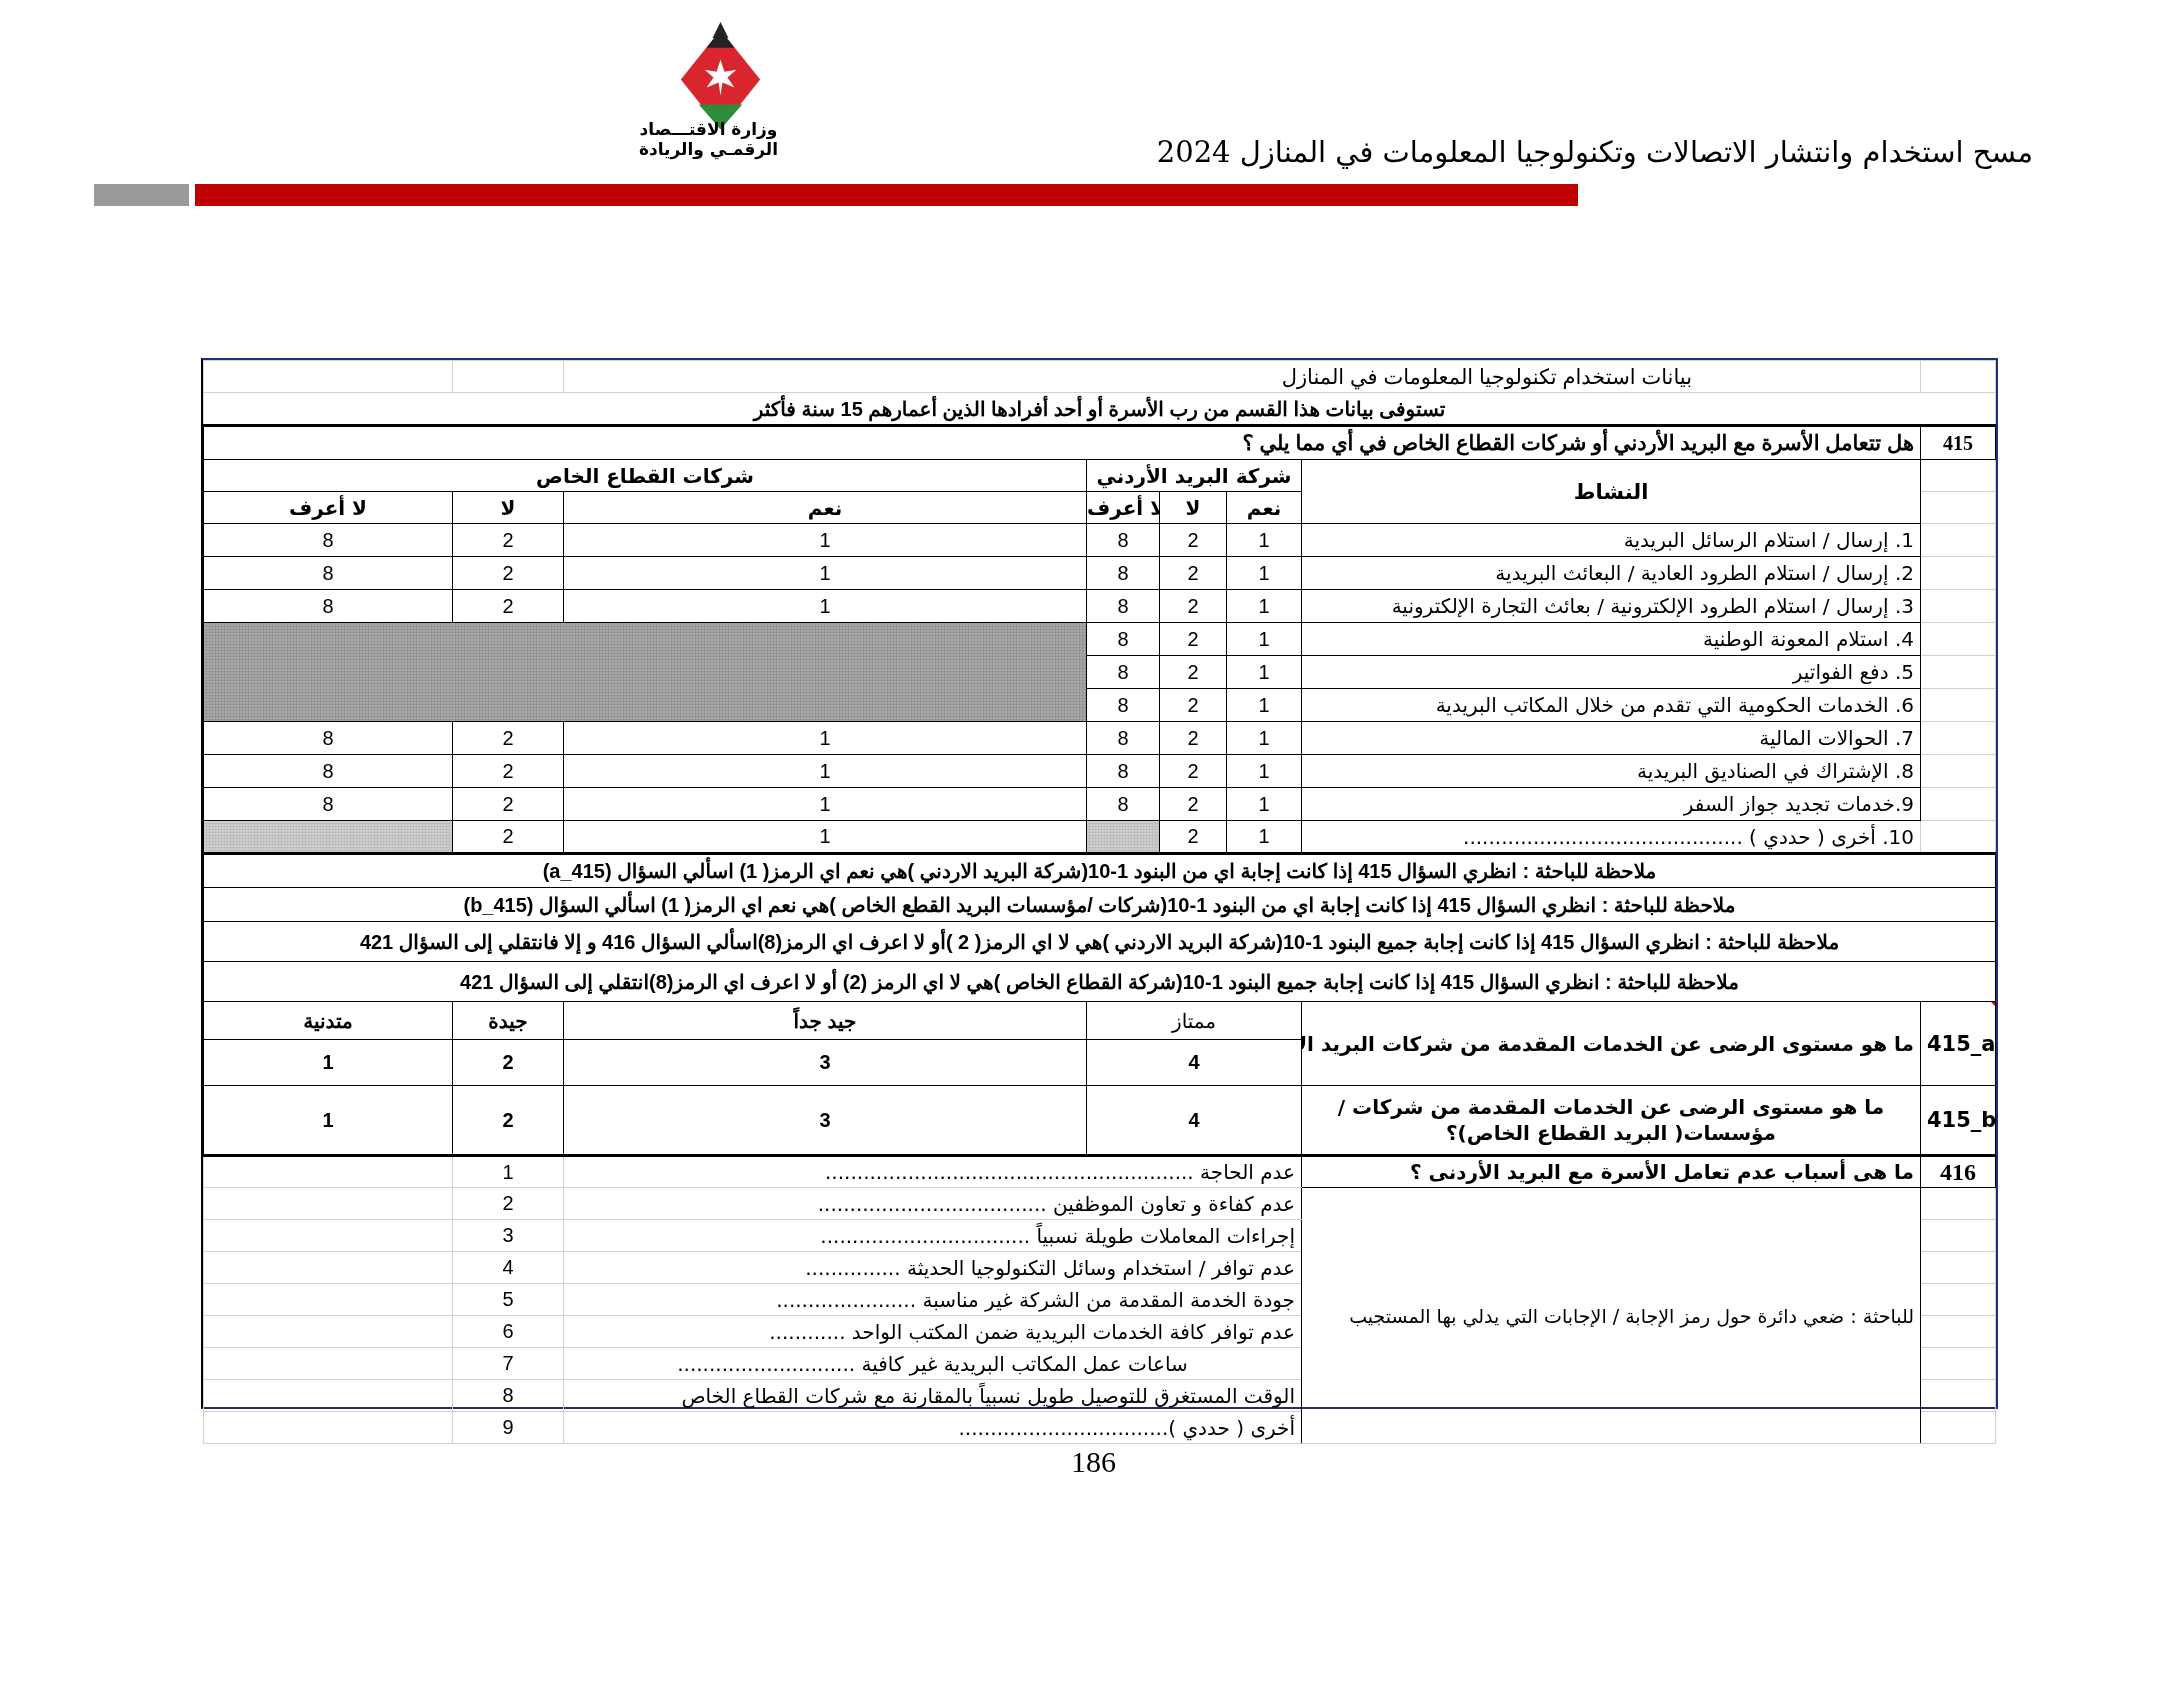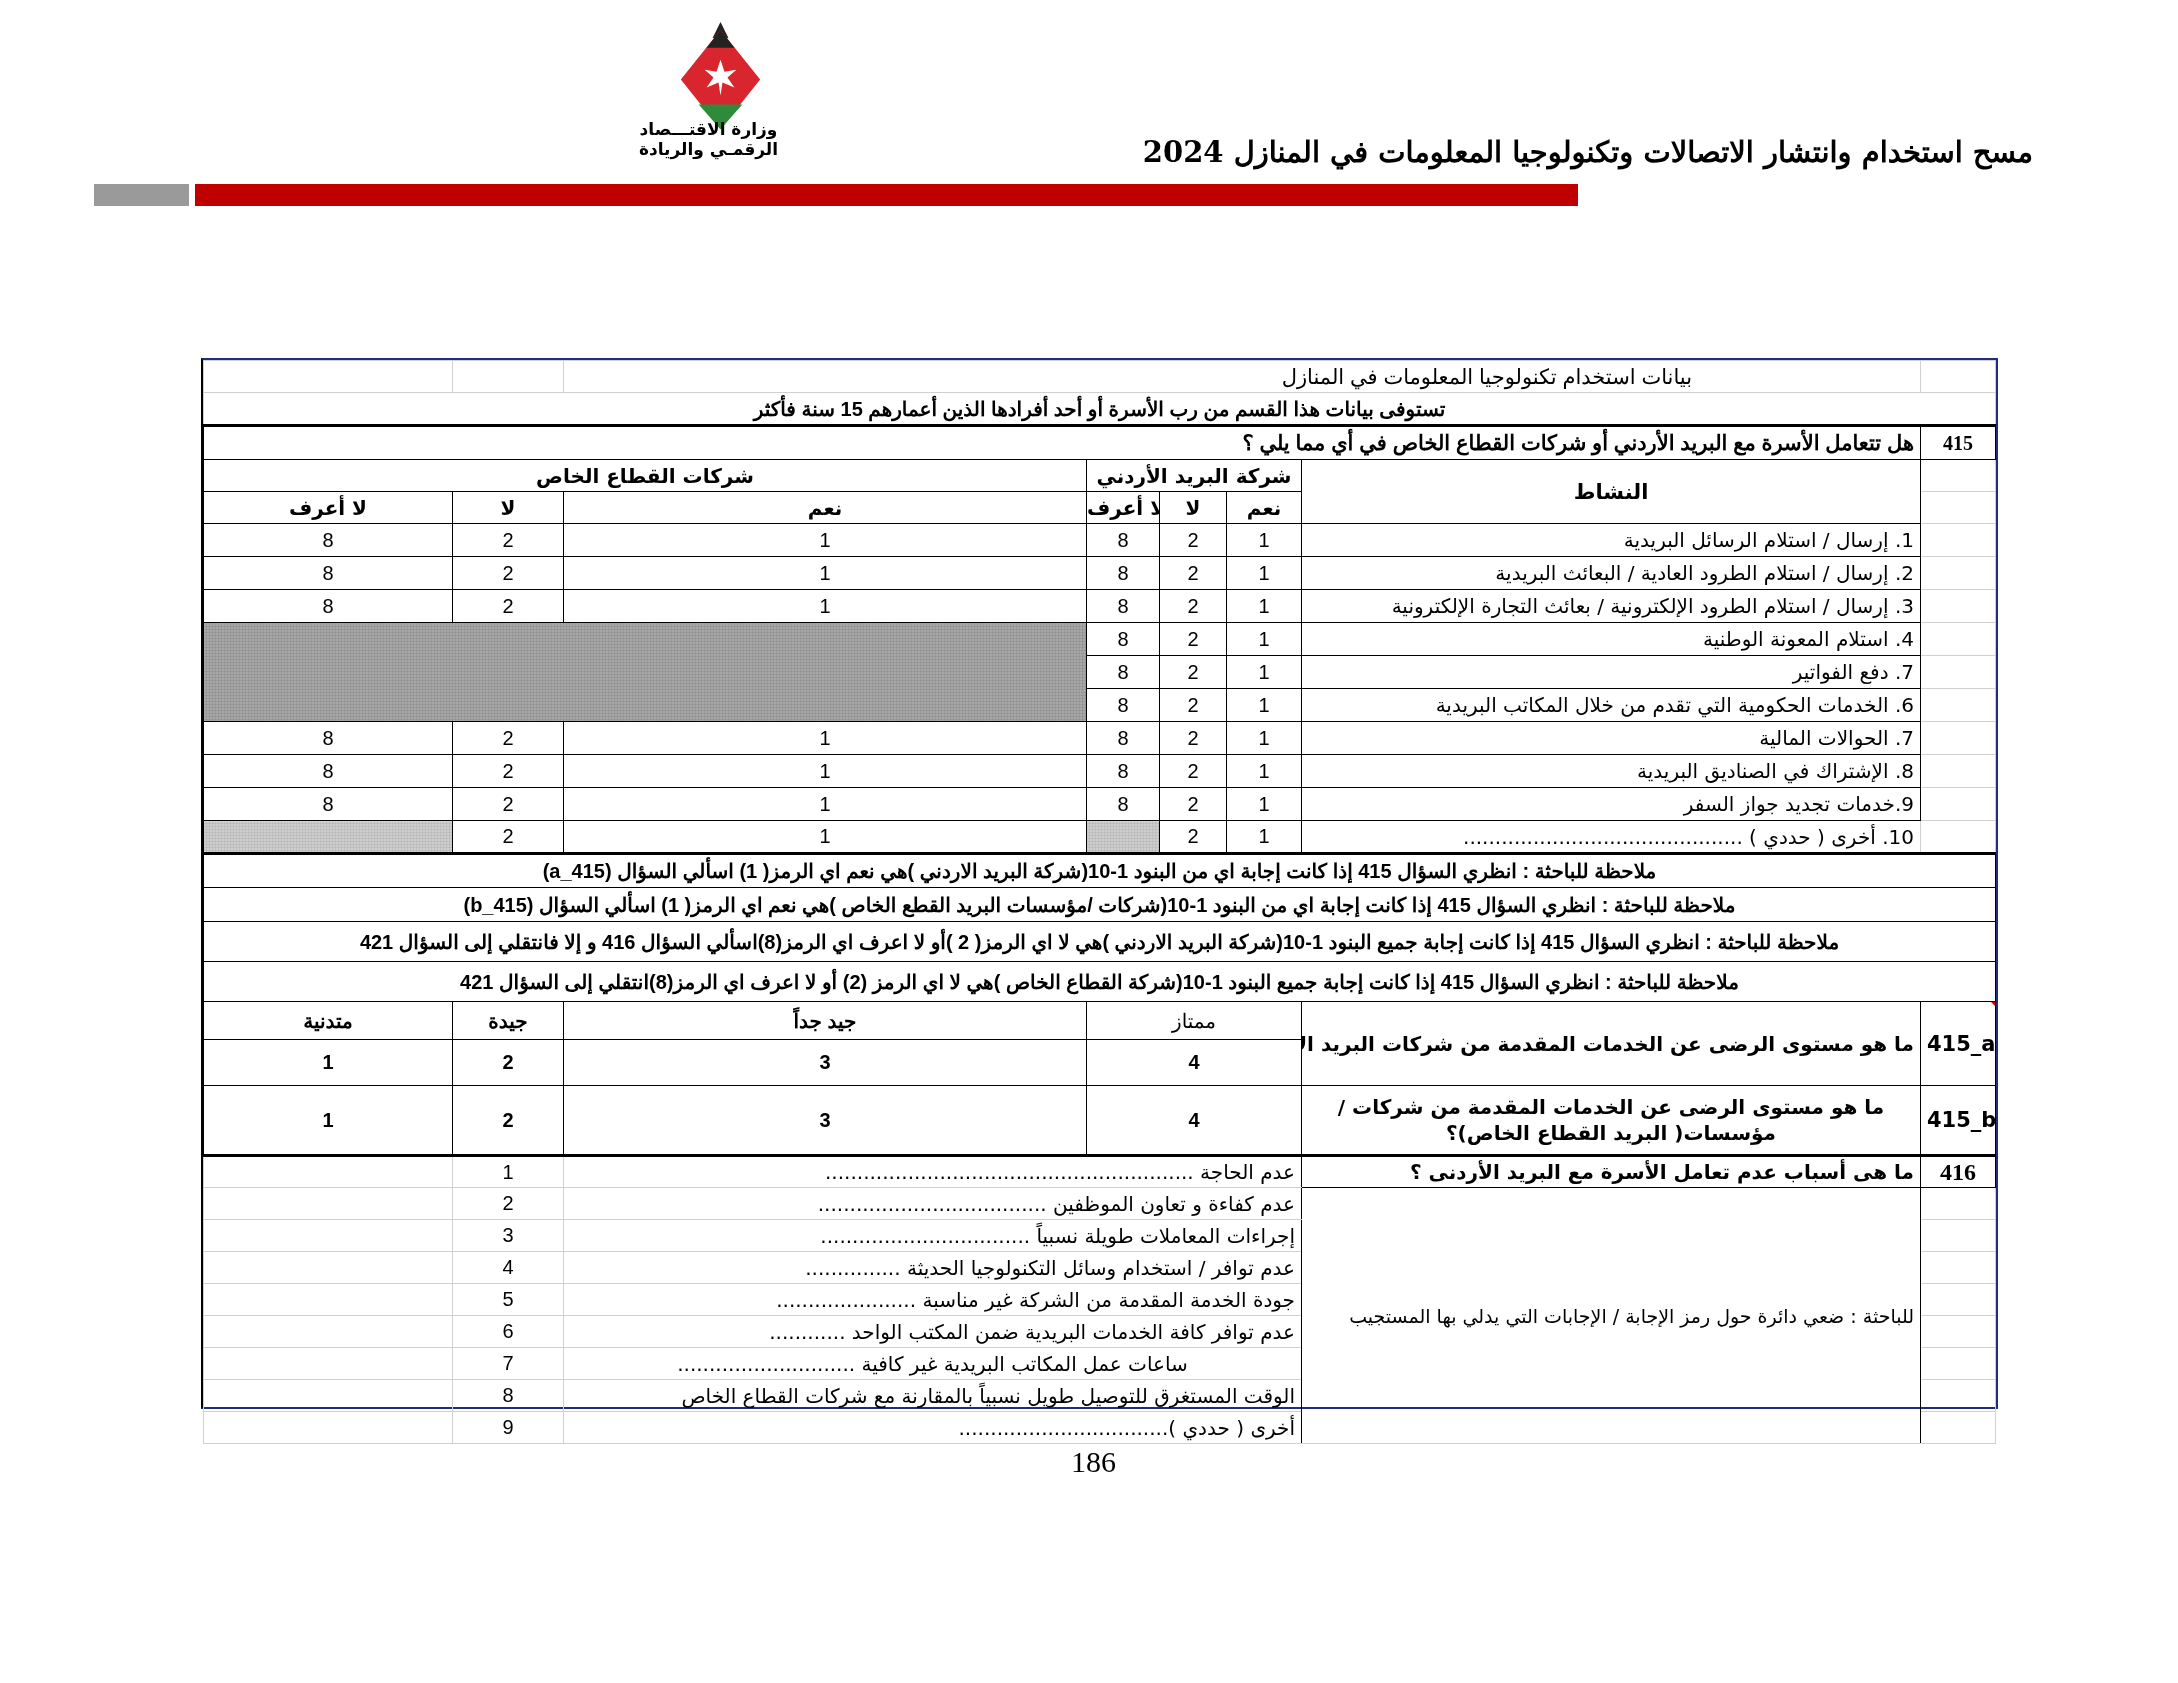--- a/index.html
+++ b/index.html
@@ -1,20 +1,20 @@
 <!DOCTYPE html>
 <html><head>
 <meta charset="utf-8">
 <style>
   html,body{margin:0;padding:0;background:#fff;}
   body{width:2178px;height:1683px;position:relative;overflow:hidden;font-family:"DejaVu Sans","Liberation Sans",sans-serif;color:#000;}
   .abs{position:absolute;}
   #logo{left:661px;top:20px;width:119px;height:139px;}
   #logo-text{left:634px;top:119px;width:149px;text-align:center;font-weight:bold;font-size:17px;line-height:20px;direction:rtl;}
-  #doc-title{right:145px;top:135px;font-family:"DejaVu Serif","Liberation Serif",serif;font-weight:bold;font-size:29px;direction:rtl;white-space:nowrap;}
+  #doc-title{right:145px;top:135px;font-family:"DejaVu Serif","Liberation Serif",serif;font-weight:normal;font-size:29px;direction:rtl;white-space:nowrap;}
   #bar-gray{left:94px;top:184px;width:95px;height:22px;background:#9a9a9a;}
   #bar-red{left:195px;top:184px;width:1383px;height:22px;background:#c00000;}
   #page-number{left:1071px;top:1445px;font-family:"Liberation Serif","DejaVu Serif",serif;font-size:30px;}
 
   #sheet{left:201px;top:358px;width:1797px;height:1051px;border:2px solid #1f2d7a;box-sizing:border-box;border-left:2px solid #000;}
   table.grid{border-collapse:collapse;table-layout:fixed;width:1793px;direction:ltr;}
   table.grid td{border:1px solid #d0d0d0;padding:0 6px;font-size:20px;height:32px;box-sizing:border-box;overflow:hidden;white-space:nowrap;}
   .rtl{direction:rtl;text-align:right;}
   .ctr{text-align:center;}
   .b{font-weight:bold;}
@@ -129,21 +129,21 @@
     <td class="num bk">8</td>
     <td class="num bk">2</td>
     <td class="num bk">1</td>
     <td class="rtl bk">4. استلام المعونة الوطنية</td>
     <td></td>
   </tr>
   <tr style="height:33px">
     <td class="num bk">8</td>
     <td class="num bk">2</td>
     <td class="num bk">1</td>
-    <td class="rtl bk">7.  دفع الفواتير</td>
+    <td class="rtl bk">5.  دفع الفواتير</td>
     <td></td>
   </tr>
   <tr style="height:33px">
     <td class="num bk">8</td>
     <td class="num bk">2</td>
     <td class="num bk">1</td>
     <td class="rtl bk">6. الخدمات الحكومية التي تقدم من خلال المكاتب البريدية</td>
     <td></td>
   </tr>
 

